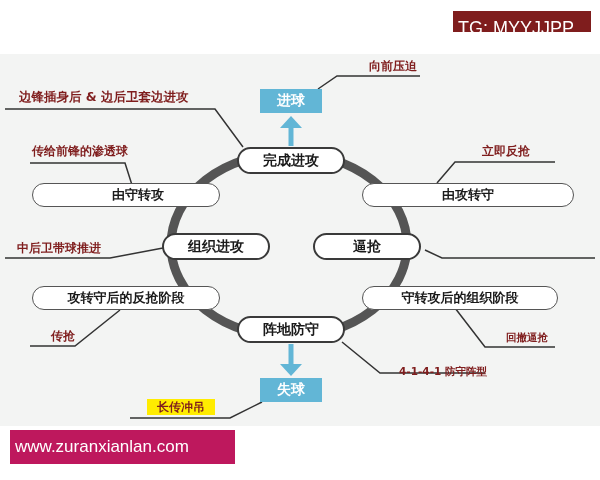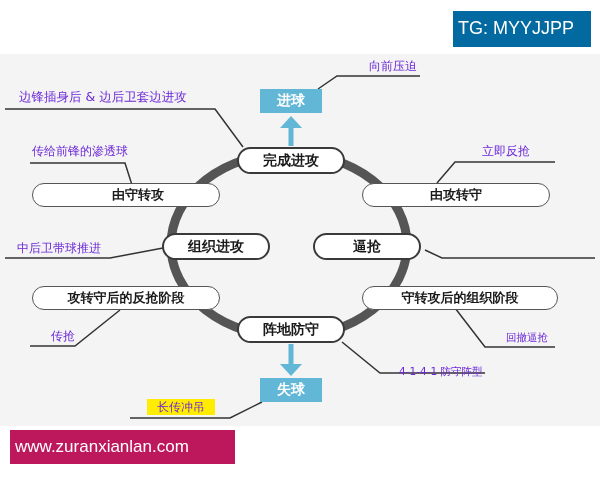--- a/index.html
+++ b/index.html
@@ -6,22 +6,22 @@
     body {
       width: 600px; height: 480px; position: relative; overflow: hidden;
       background: #ffffff;
       font-family: "DejaVu Sans", sans-serif;
     }
     .canvas {
       position: absolute; left: 0; top: 54px; width: 600px; height: 372px;
       background: #f3f4f3;
     }
     .watermark-tg {
-      position: absolute; left: 453px; top: 11px; width: 138px; height: 36px;
-      background: #0369a1; color: #fff; font-size: 18px; line-height: 34px;
+      position: absolute; left: 453px; top: 11px; width: 138px; height: 21px;
+      background: #7f1d1d; color: #fff; font-size: 18px; line-height: 34px;
       padding-left: 5px; box-sizing: border-box;
       font-family: "Liberation Sans", sans-serif;
     }
     .watermark-url {
       position: absolute; left: 10px; top: 430px; width: 225px; height: 34px;
       background: #be185d; color: #fff; font-size: 17px; line-height: 34px;
       padding-left: 5px; box-sizing: border-box;
       font-family: "Liberation Sans", sans-serif;
     }
     svg.lines { position: absolute; left: 0; top: 0; }
@@ -31,21 +31,21 @@
       font-weight: bold; font-size: 14px; color: #1a1a1a;
       display: flex; align-items: center; justify-content: center;
     }
     .bar {
       position: absolute; box-sizing: border-box; height: 24px;
       border: 1.5px solid #555; border-radius: 12px; background: #fff;
       font-weight: bold; font-size: 13px; color: #1a1a1a;
       display: flex; align-items: center; justify-content: center;
     }
     .label {
-      position: absolute; font-weight: normal; font-size: 12px; color: #6d28d9;
+      position: absolute; font-weight: bold; font-size: 12px; color: #7f1d1d;
       white-space: nowrap;
       padding-left: 14px;
     }
     .label.small { font-size: 10.5px; line-height: 15px; }
     .bluebox {
       position: absolute; background: #62b6d6; color: #fff; font-weight: bold;
       font-size: 14px; display: flex; align-items: center; justify-content: center;
     }
     .yellow { background: #ffec00; padding: 1px 10px; }
   </style>
@@ -75,21 +75,21 @@
   <polyline points="120,310 75,346 30,346" fill="none" stroke="#333" stroke-width="1.5"></polyline>
   <polyline points="455,308 485,347 555,347" fill="none" stroke="#333" stroke-width="1.5"></polyline>
   <polyline points="342,342 380,373 485,373" fill="none" stroke="#333" stroke-width="1.5"></polyline>
   <polyline points="262,402 230,418 130,418" fill="none" stroke="#333" stroke-width="1.5"></polyline>
 </svg>
 
 <div class="bluebox" style="left:260px;top:89px;width:62px;height:24px;">进球</div>
 <div class="bluebox" style="left:260px;top:378px;width:62px;height:24px;">失球</div>
 
 <div class="bar" style="left:32px;top:183px;width:188px;padding-left:24px;">由守转攻</div>
-<div class="bar" style="left:362px;top:183px;width:188px;">由攻转守</div>
+<div class="bar" style="left:362px;top:183px;width:212px;">由攻转守</div>
 <div class="bar" style="left:32px;top:286px;width:188px;">攻转守后的反抢阶段</div>
 <div class="bar" style="left:362px;top:286px;width:196px;">守转攻后的组织阶段</div>
 
 <div class="pill" style="left:237px;top:147px;width:108px;">完成进攻</div>
 <div class="pill" style="left:162px;top:233px;width:108px;">组织进攻</div>
 <div class="pill" style="left:313px;top:233px;width:108px;">逼抢</div>
 <div class="pill" style="left:237px;top:316px;width:108px;">阵地防守</div>
 
 <div class="label" style="left:355px;top:58px;">向前压迫</div>
 <div class="label" style="left:5px;top:89px;font-size:12.5px;">边锋插身后 &amp; 边后卫套边进攻</div>

